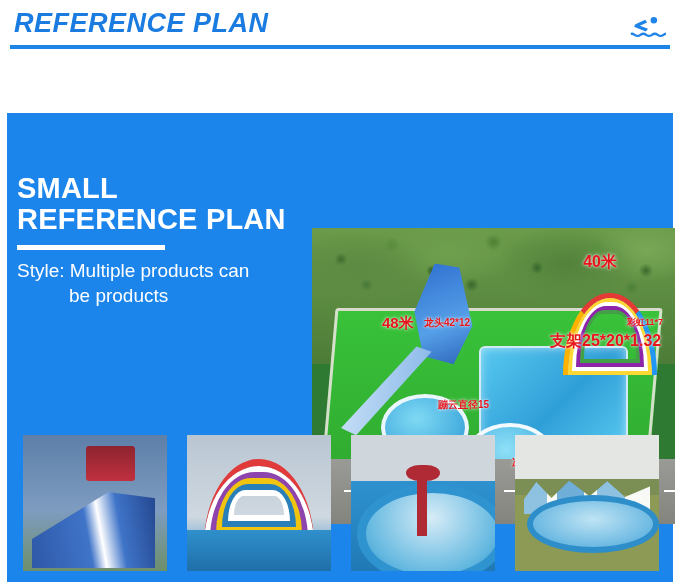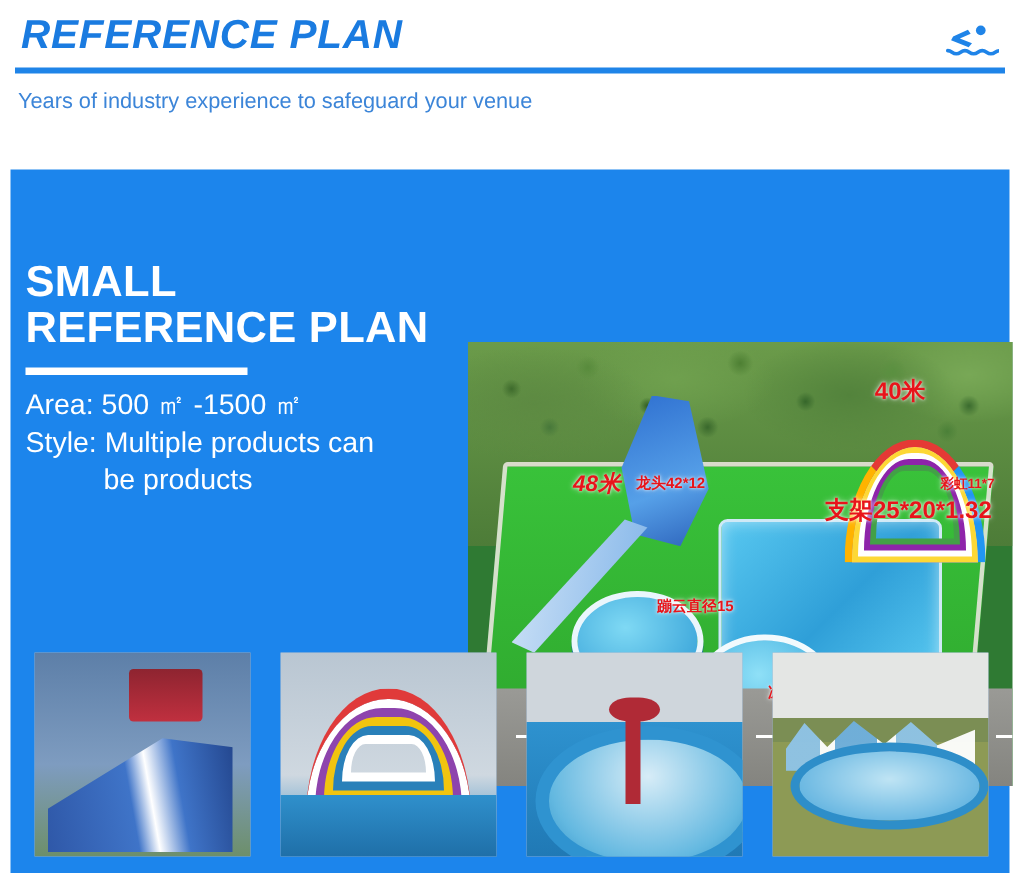--- a/index.html
+++ b/index.html
@@ -143,21 +143,21 @@
     transform:skewX(-5deg);
     box-sizing:border-box;
     opacity:.9;
   }
   
   .lbl{
     position:absolute;color:#e8141b;font-weight:bold;
     text-shadow:0 0 2px rgba(255,255,255,.85),0 0 4px rgba(255,255,255,.6);
     white-space:nowrap;line-height:1;padding-left:48px;
   }
-  .lbl-48{left:22px;top:87px;font-size:15px;font-style:italic;}
+  .lbl-48{left:22px;top:87px;font-size:15px;}
   .lbl-dragon{left:64px;top:90px;font-size:10px;}
   .lbl-40{right:58px;top:26px;font-size:16px;}
   .lbl-rainbow{right:12px;top:90px;font-size:9px;}
   .lbl-frame{left:190px;top:105px;font-size:16px;}
   .lbl-round-a{left:78px;top:172px;font-size:10px;}
   .lbl-round-b{left:152px;top:230px;font-size:10px;}
 
   
   .thumbs{position:absolute;left:0;top:310px;width:666px;height:160px;}
   .thumb{
@@ -212,37 +212,35 @@
   }
 </style>
 </head>
 <body>
 
 <div class="page">
 
   <div class="header">
     <div class="hdr-title">REFERENCE PLAN</div>
     <div class="hdr-rule"></div>
-    <div class="hdr-sub">Years of industry experience to safeguard your venue</div>
     <svg class="hdr-icon" viewBox="0 0 40 28">
       <circle cx="26.5" cy="6.5" r="3.6" fill="#1f84e8"></circle>
       <path d="M6 11 L17 6 L19 9 L11 12.5 L20 16 L17.5 19 L4.5 13.8 Z" fill="#1f84e8"></path>
       <path d="M2 21.5c3.2 0 3.2 2.4 6.4 2.4s3.2-2.4 6.4-2.4 3.2 2.4 6.4 2.4 3.2-2.4 6.4-2.4 3.2 2.4 6.4 2.4 3.2-2.4 6.4-2.4" fill="none" stroke="#1f84e8" stroke-width="2.6" stroke-linecap="round"></path>
     </svg>
   </div>
 
   <div class="panel">
 
     <div class="copy">
       <div class="copy-title">
         <span>SMALL</span><br>
         <span>REFERENCE PLAN</span>
       </div>
       <div class="copy-rule"></div>
-      <div class="copy-line">Area: 500 ㎡ -1500 ㎡</div>
       <div class="copy-line">Style: Multiple products can</div>
       <div class="copy-line copy-indent">be products</div>
     </div>
 
     <div class="hero">
       <div class="hero-sky"></div>
       <div class="hero-trees"></div>
       <div class="hero-lawn"></div>
       <div class="fence"></div>
       <div class="pool-rect"></div>

